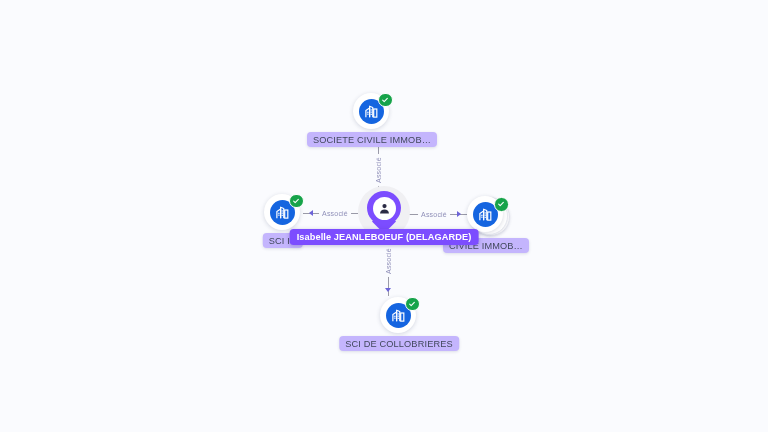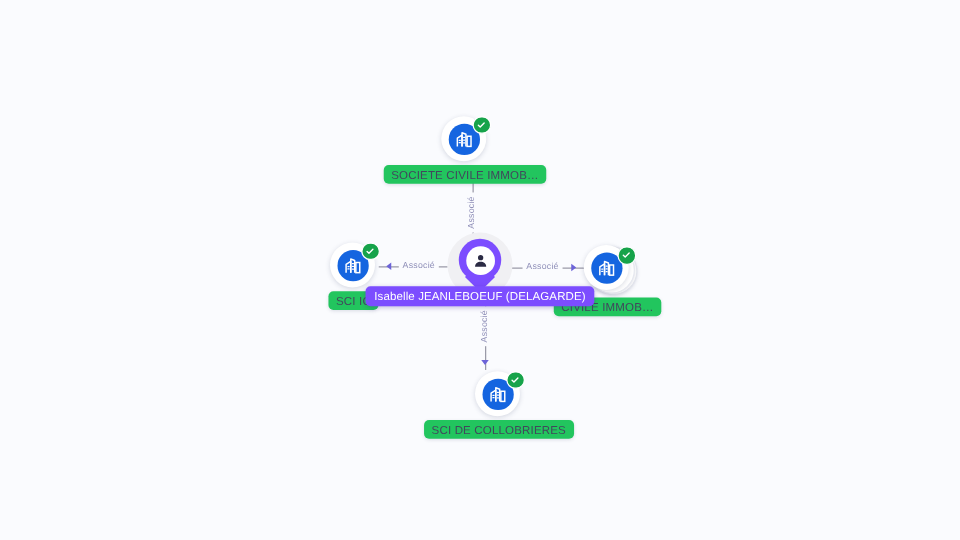--- a/index.html
+++ b/index.html
@@ -119,21 +119,21 @@
     border: 1.6px solid #ffffff;
     display: flex;
     align-items: center;
     justify-content: center;
   }
   .node-label {
     position: absolute;
     top: 100%;
     left: 50%;
     transform: translate(-50%, 1px);
-    background: #22c55e;
+    background: #c4b5fd;
     color: #41485c;
     font-size: 9.2px;
     letter-spacing: .15px;
     padding: 2.5px 6px;
     border-radius: 4px;
     box-shadow: 0 1px 3px rgba(40,50,90,.14);
     white-space: nowrap;
     text-align: center;
   }
 
@@ -195,20 +195,21 @@
     transform: translate(-50%, -4px);
     background: #7c4dff;
     color: #ffffff;
     font-size: 9.2px;
     letter-spacing: .1px;
     padding: 3px 7px;
     border-radius: 4px;
     box-shadow: 0 1px 4px rgba(60,40,140,.3);
     white-space: nowrap;
     z-index: 20;
+    font-weight: bold;
   }
 </style>
 </head>
 <body style="background: rgb(250, 251, 254);">
 
 <div id="graph-canvas">
 
   <div class="edge-line edge-v" style="left:378px; top:146px; height:46px;"></div>
   <div class="arrow arrow-up" style="left:375px; top:141px;"></div>
   <div class="edge-label vertical v-up" style="left:378px; top:170px;">Associé</div>

